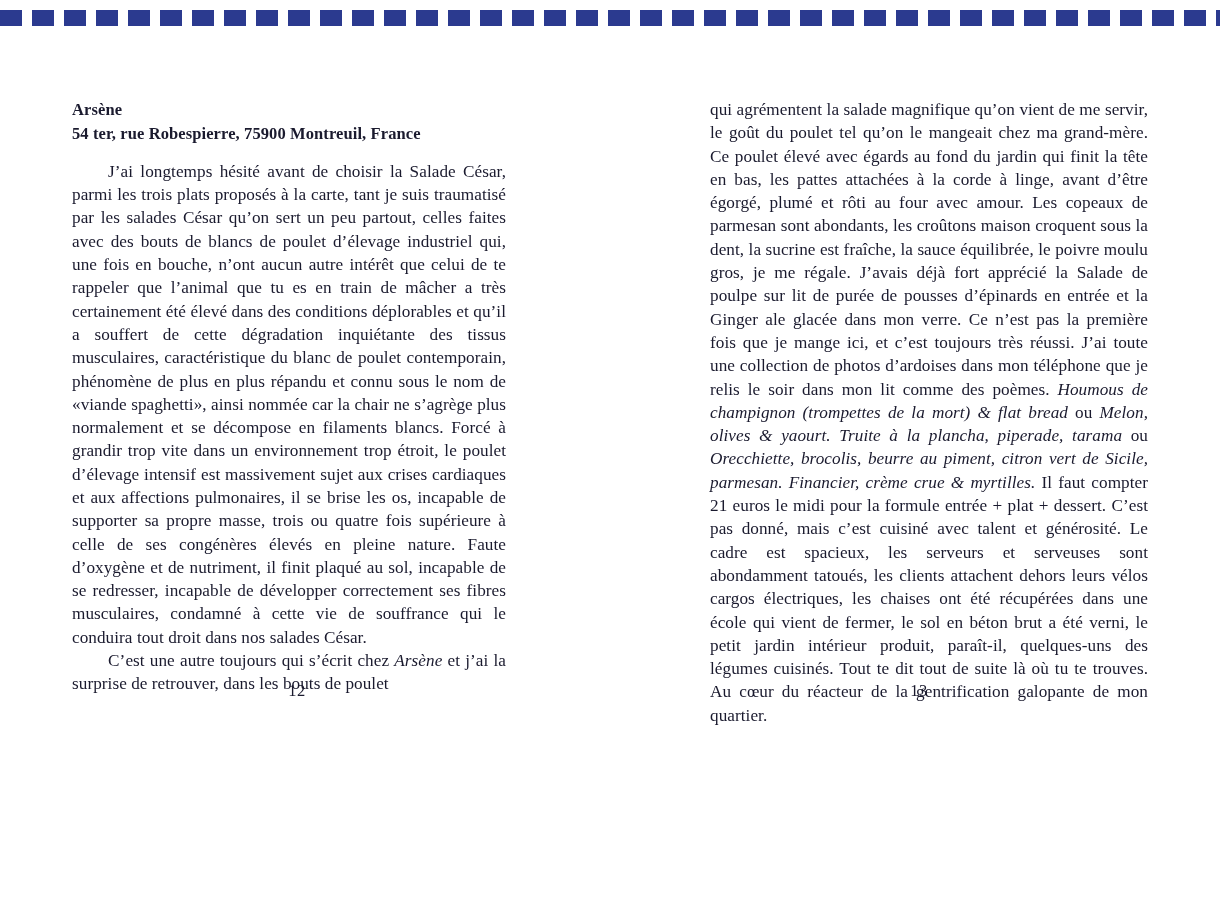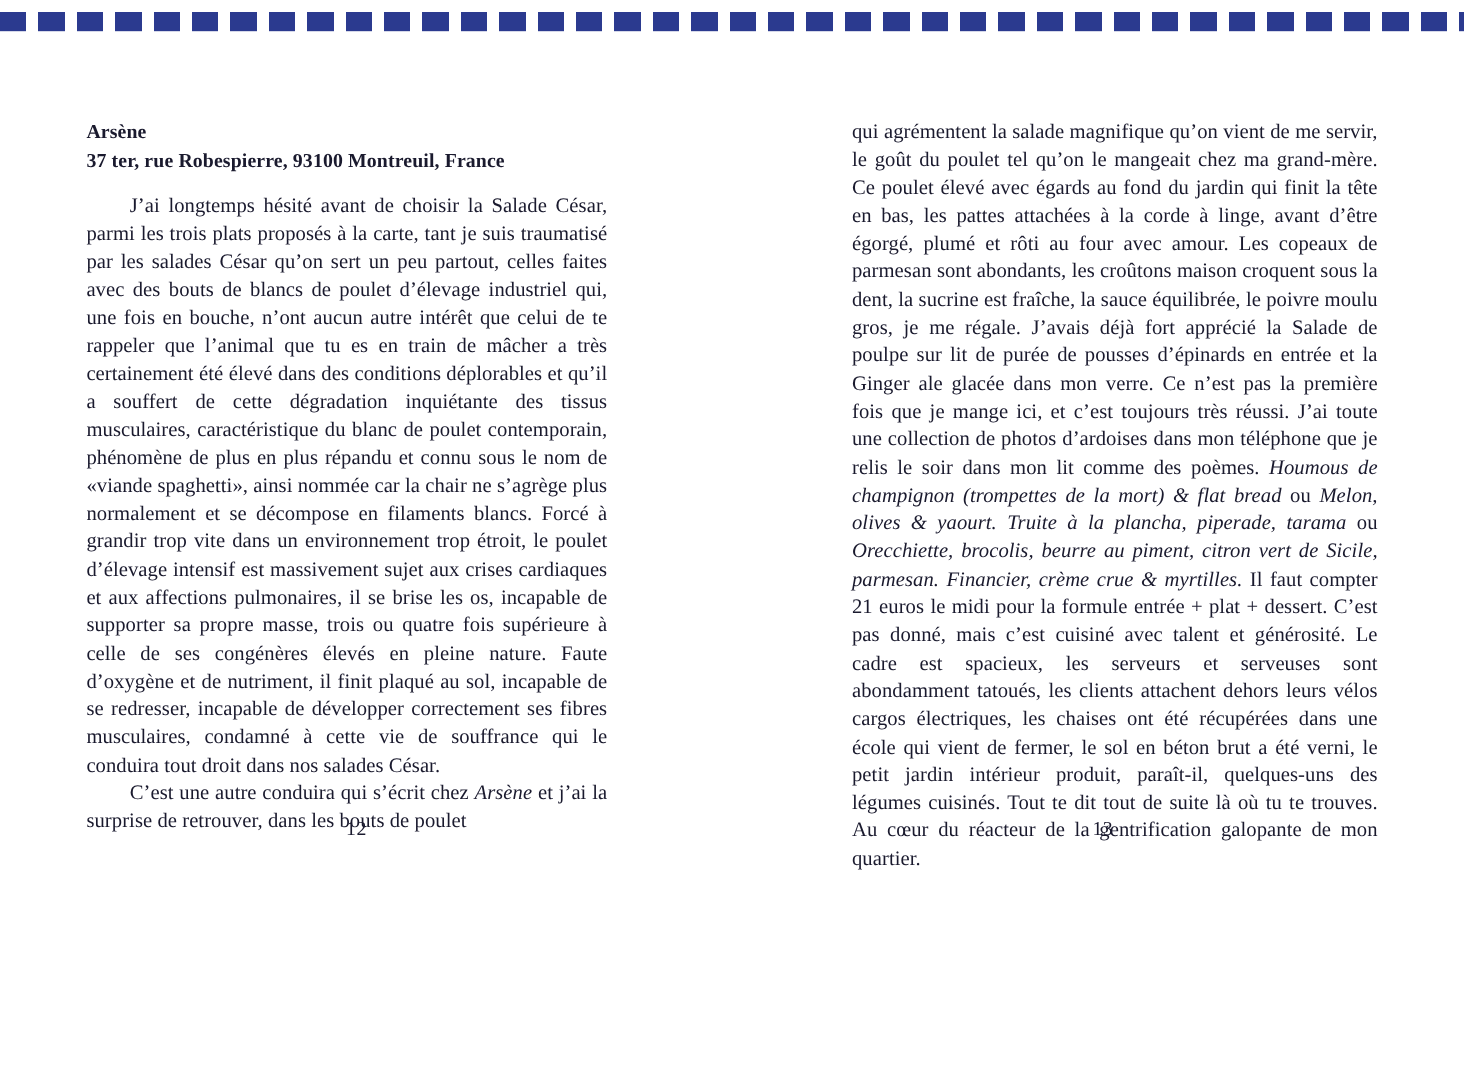--- a/index.html
+++ b/index.html
@@ -107,26 +107,26 @@
 
 <div class="top-rule"></div>
 
 <div class="spread">
 
   <div class="page page-left">
     <div class="column">
 
       <div class="heading">
         <span>Arsène</span>
-        <span class="line2">37 ter, rue Robespierre, 93100 Montreuil, France</span>
+        <span class="line2">54 ter, rue Robespierre, 75900 Montreuil, France</span>
       </div>
 
       <p class="body indent">J’ai longtemps hésité avant de choisir la Salade César, parmi les trois plats proposés à la carte, tant je suis traumatisé par les salades César qu’on sert un peu partout, celles faites avec des bouts de blancs de poulet d’élevage industriel qui, une fois en bouche, n’ont aucun autre intérêt que celui de te rappeler que l’animal que tu es en train de mâcher a très certainement été élevé dans des conditions déplorables et qu’il a souffert de cette dégradation inquiétante des tissus musculaires, caractéristique du blanc de poulet contemporain, phénomène de plus en plus répandu et connu sous le nom de «viande spaghetti», ainsi nommée car la chair ne s’agrège plus normalement et se décompose en filaments blancs. Forcé à grandir trop vite dans un environnement trop étroit, le poulet d’élevage intensif est massivement sujet aux crises cardiaques et aux affections pulmonaires, il se brise les os, incapable de supporter sa propre masse, trois ou quatre fois supérieure à celle de ses congénères élevés en pleine nature. Faute d’oxygène et de nutriment, il finit plaqué au sol, incapable de se redresser, incapable de développer correctement ses fibres musculaires, condamné à cette vie de souffrance qui le conduira tout droit dans nos salades César.</p>
 
-      <p class="body indent"><span>C’est une autre conduira qui s’écrit chez </span><span class="it">Arsène</span><span> et j’ai la surprise de retrouver, dans les bouts de poulet</span></p>
+      <p class="body indent"><span>C’est une autre toujours qui s’écrit chez </span><span class="it">Arsène</span><span> et j’ai la surprise de retrouver, dans les bouts de poulet</span></p>
 
     </div>
     <div class="folio">12</div>
   </div>
 
   <div class="page page-right">
     <div class="column">
 
       <p class="body cont"><span>qui agrémentent la salade magnifique qu’on vient de me servir, le goût du poulet tel qu’on le mangeait chez ma grand-mère. Ce poulet élevé avec égards au fond du jardin qui finit la tête en bas, les pattes attachées à la corde à linge, avant d’être égorgé, plumé et rôti au four avec amour. Les copeaux de parmesan sont abondants, les croûtons maison croquent sous la dent, la sucrine est fraîche, la sauce équilibrée, le poivre moulu gros, je me régale. J’avais déjà fort apprécié la Salade de poulpe sur lit de purée de pousses d’épinards en entrée et la Ginger ale glacée dans mon verre. Ce n’est pas la première fois que je mange ici, et c’est toujours très réussi. J’ai toute une collection de photos d’ardoises dans mon téléphone que je relis le soir dans mon lit comme des poèmes. </span><span class="it">Houmous de champignon (trompettes de la mort) &amp; flat bread</span><span> ou </span><span class="it">Melon, olives &amp; yaourt. Truite à la plancha, piperade, tarama</span><span> ou </span><span class="it">Orecchiette, brocolis, beurre au piment, citron vert de Sicile, parmesan. Financier, crème crue &amp; myrtilles.</span><span> Il faut compter 21 euros le midi pour la formule entrée + plat + dessert. C’est pas donné, mais c’est cuisiné avec talent et générosité. Le cadre est spacieux, les serveurs et serveuses sont abondamment tatoués, les clients attachent dehors leurs vélos cargos électriques, les chaises ont été récupérées dans une école qui vient de fermer, le sol en béton brut a été verni, le petit jardin intérieur produit, paraît-il, quelques-uns des légumes cuisinés. Tout te dit tout de suite là où tu te trouves. Au cœur du réacteur de la gentrification galopante de mon quartier.</span></p>
 

